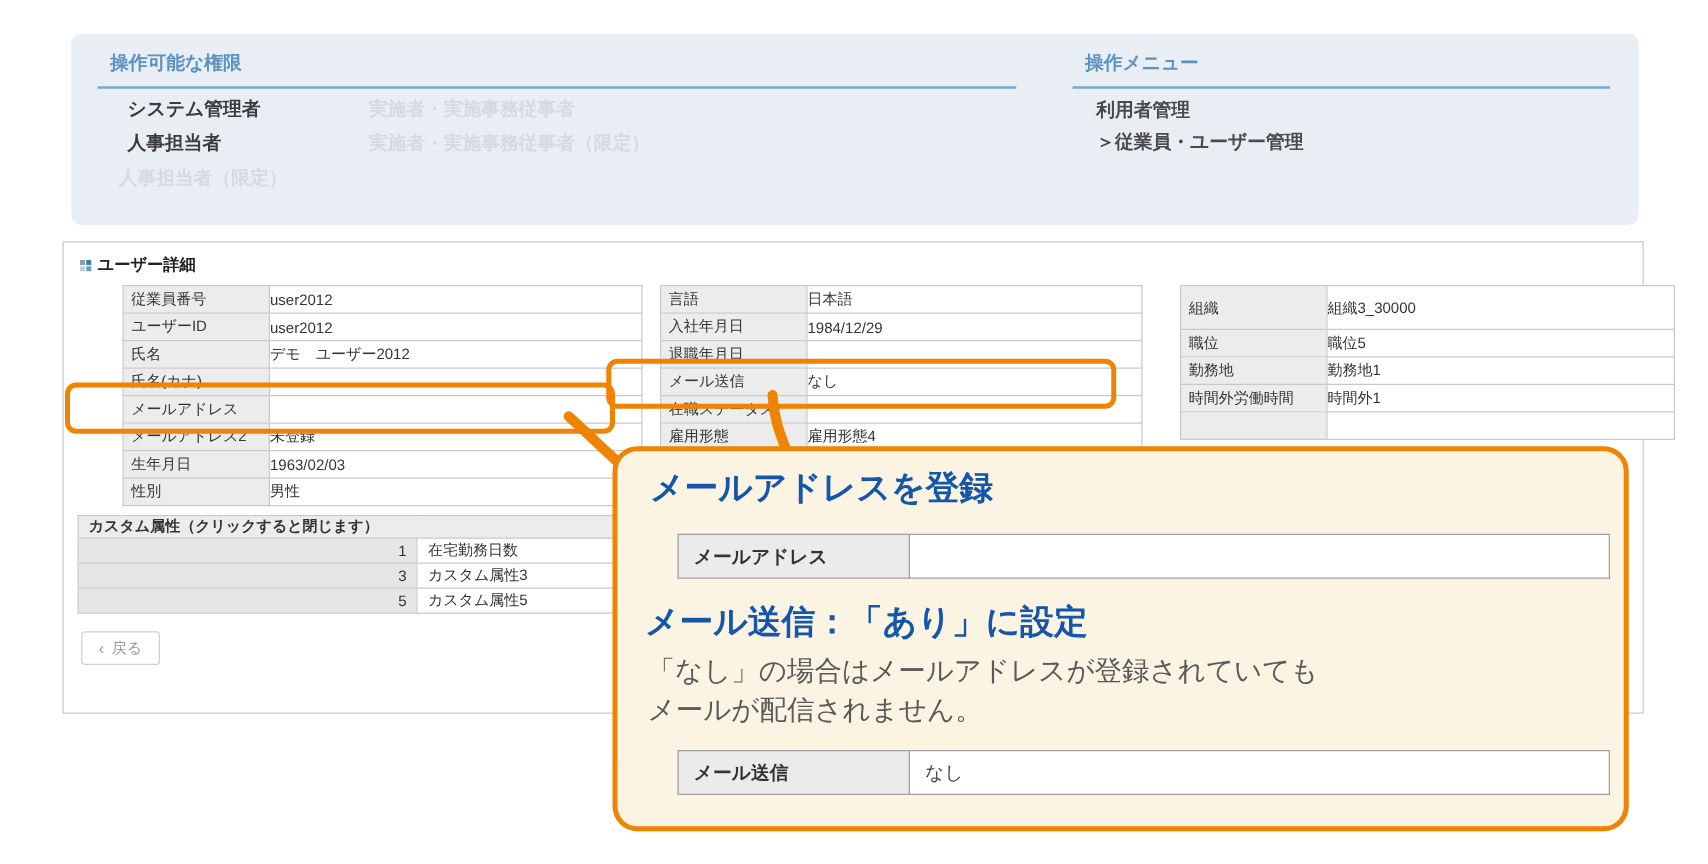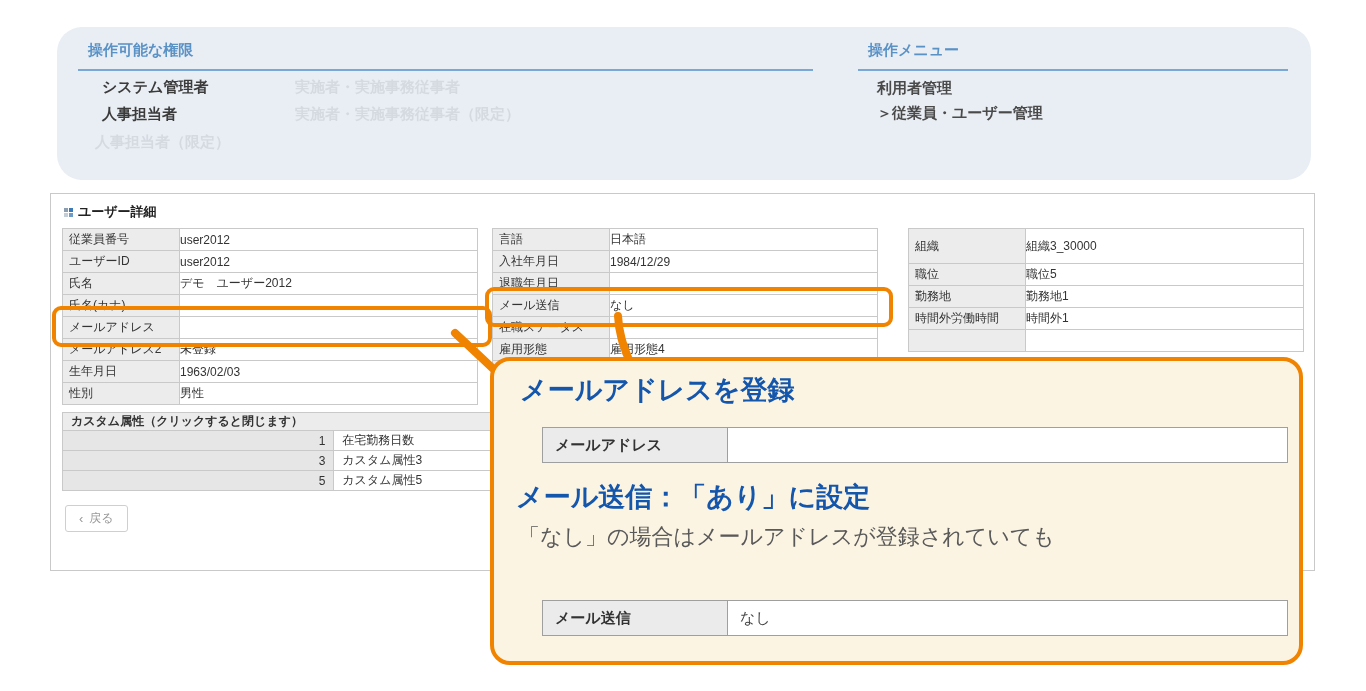--- a/index.html
+++ b/index.html
@@ -1,21 +1,21 @@
 <!DOCTYPE html>
 <html><head>
 <meta charset="utf-8">
 <style>
   html,body{margin:0;padding:0;background:#fff;}
   body{font-family:"Liberation Sans","DejaVu Sans",sans-serif;}
   .canvas{position:relative;width:1366px;height:691px;background:#fff;overflow:hidden;}
 
   
   .top-panel{position:absolute;left:57px;top:27px;width:1254px;height:153px;
-    background:#E9EEF4;border-radius:25px;}
+    background:#E9EEF4;border-radius:8px;}
   .panel-title{position:absolute;font-size:15px;font-weight:bold;color:#5A92C6;white-space:nowrap;}
   .perm-title{left:31px;top:14px;}
   .menu-title{left:811px;top:14px;}
   .rule{position:absolute;height:2px;background:#7AA8D4;}
   .perm-rule{left:21px;top:42px;width:735px;}
   .menu-rule{left:801px;top:42px;width:430px;}
   .pi{position:absolute;font-size:15px;font-weight:bold;white-space:nowrap;text-align:center;}
   .pi.active{color:#3B3B3B;}
   .pi.inactive{color:#D5DAE1;}
   .pa0{left:45px;top:51px;} .pa1{left:45px;top:78px;}
@@ -29,21 +29,21 @@
   .section-title{position:absolute;left:13px;top:9px;font-size:13px;font-weight:bold;
     color:#222;display:flex;align-items:center;gap:5px;}
   .grid-icon{display:inline-grid;grid-template-columns:4px 4px;grid-auto-rows:4px;gap:1px;}
   .grid-icon i{display:block;}
   .grid-icon i:nth-child(1){background:#8B9EB0;}
   .grid-icon i:nth-child(2){background:#3D7AB8;}
   .grid-icon i:nth-child(3){background:#C2CDD8;}
   .grid-icon i:nth-child(4){background:#6D9CC9;}
 
   table.kv{position:absolute;border-collapse:collapse;table-layout:fixed;
-    font-size:12px;color:#333;background:#fff;border:1px solid #AFAFAF;}
+    font-size:12px;color:#333;background:#fff;border:1px solid #AFAFAF;margin-left:36px;}
   table.kv td{border:1px solid #C9C9C9;height:21px;padding:0 0;overflow:hidden;white-space:nowrap;}
   table.kv td.lbl{background:#ECECEC;padding:0 6px;}
   .t-left{left:11px;top:34px;width:416px;}
   .t-mid{left:441px;top:34px;width:386px;}
   .t-right{left:857px;top:34px;width:396px;}
   .t-left td.lbl,.t-mid td.lbl,.t-right td.lbl{width:104px;}
   tr.tall td{height:34px;}
 
   table.custom{position:absolute;left:11px;top:218px;width:815px;border-collapse:collapse;
     table-layout:fixed;font-size:12px;color:#333;background:#fff;border:1px solid #AFAFAF;}
@@ -244,20 +244,21 @@
 
   <div class="callout">
     <div class="co-h co-h1">メールアドレスを登録</div>
     <div class="co-field co-f1">
       <div class="co-label">メールアドレス</div>
       <div class="co-value"></div>
     </div>
     <div class="co-h co-h2">メール送信：「あり」に設定</div>
     <div class="co-body">
       <div>「なし」の場合はメールアドレスが登録されていても</div>
+      <div>メールが配信されません。</div>
     </div>
     <div class="co-field co-f2">
       <div class="co-label">メール送信</div>
       <div class="co-value">なし</div>
     </div>
   </div>
 
 </div>
 
 </body></html>

